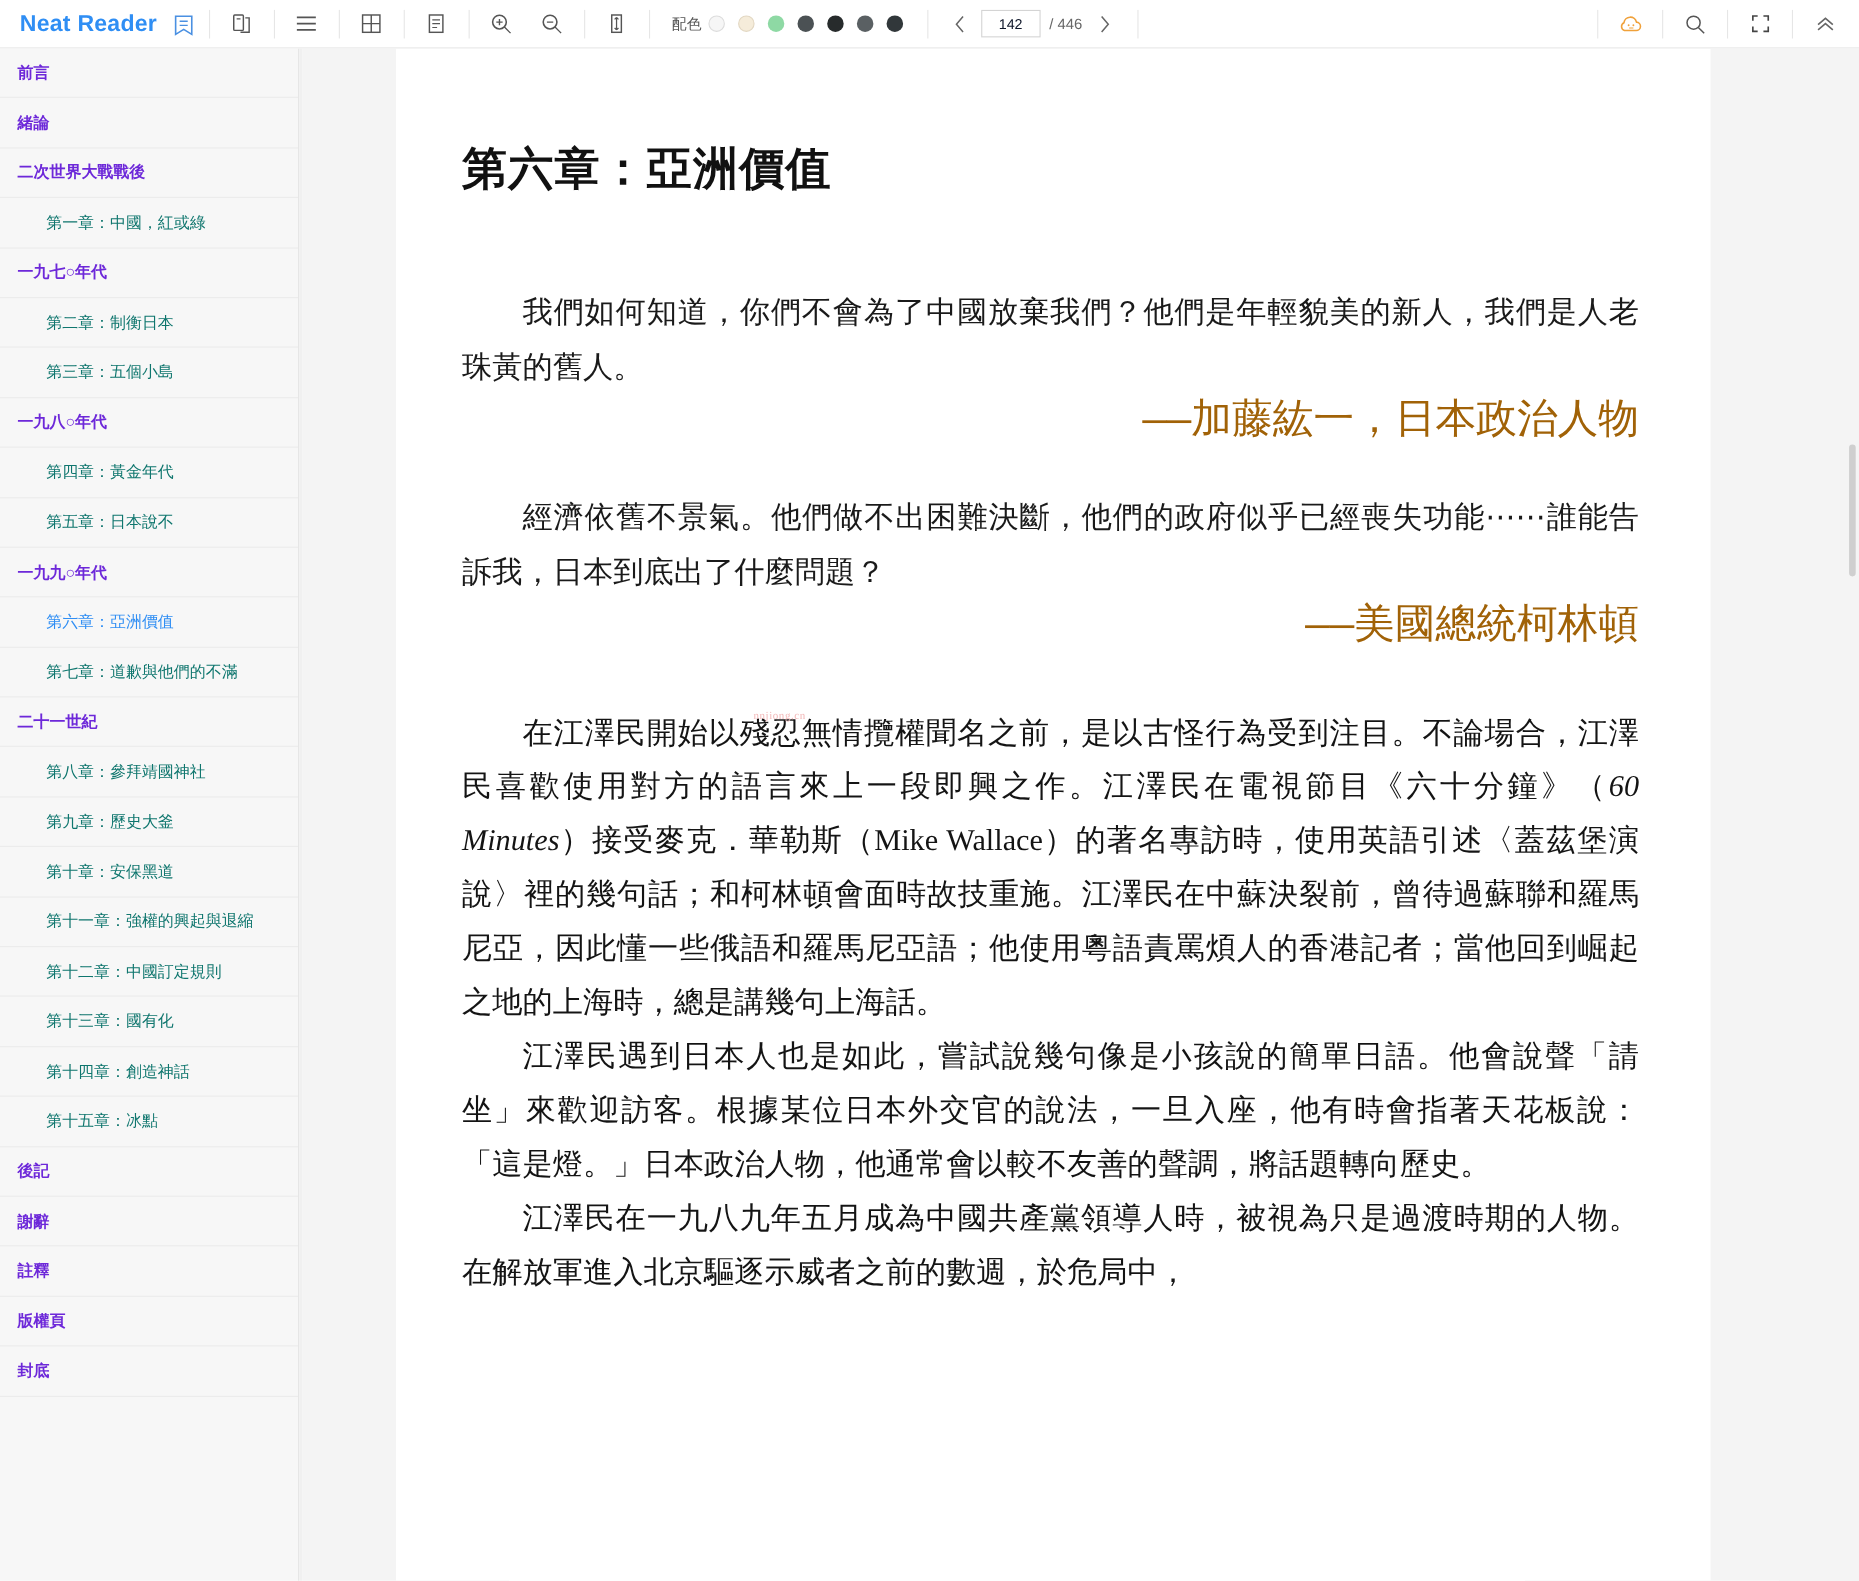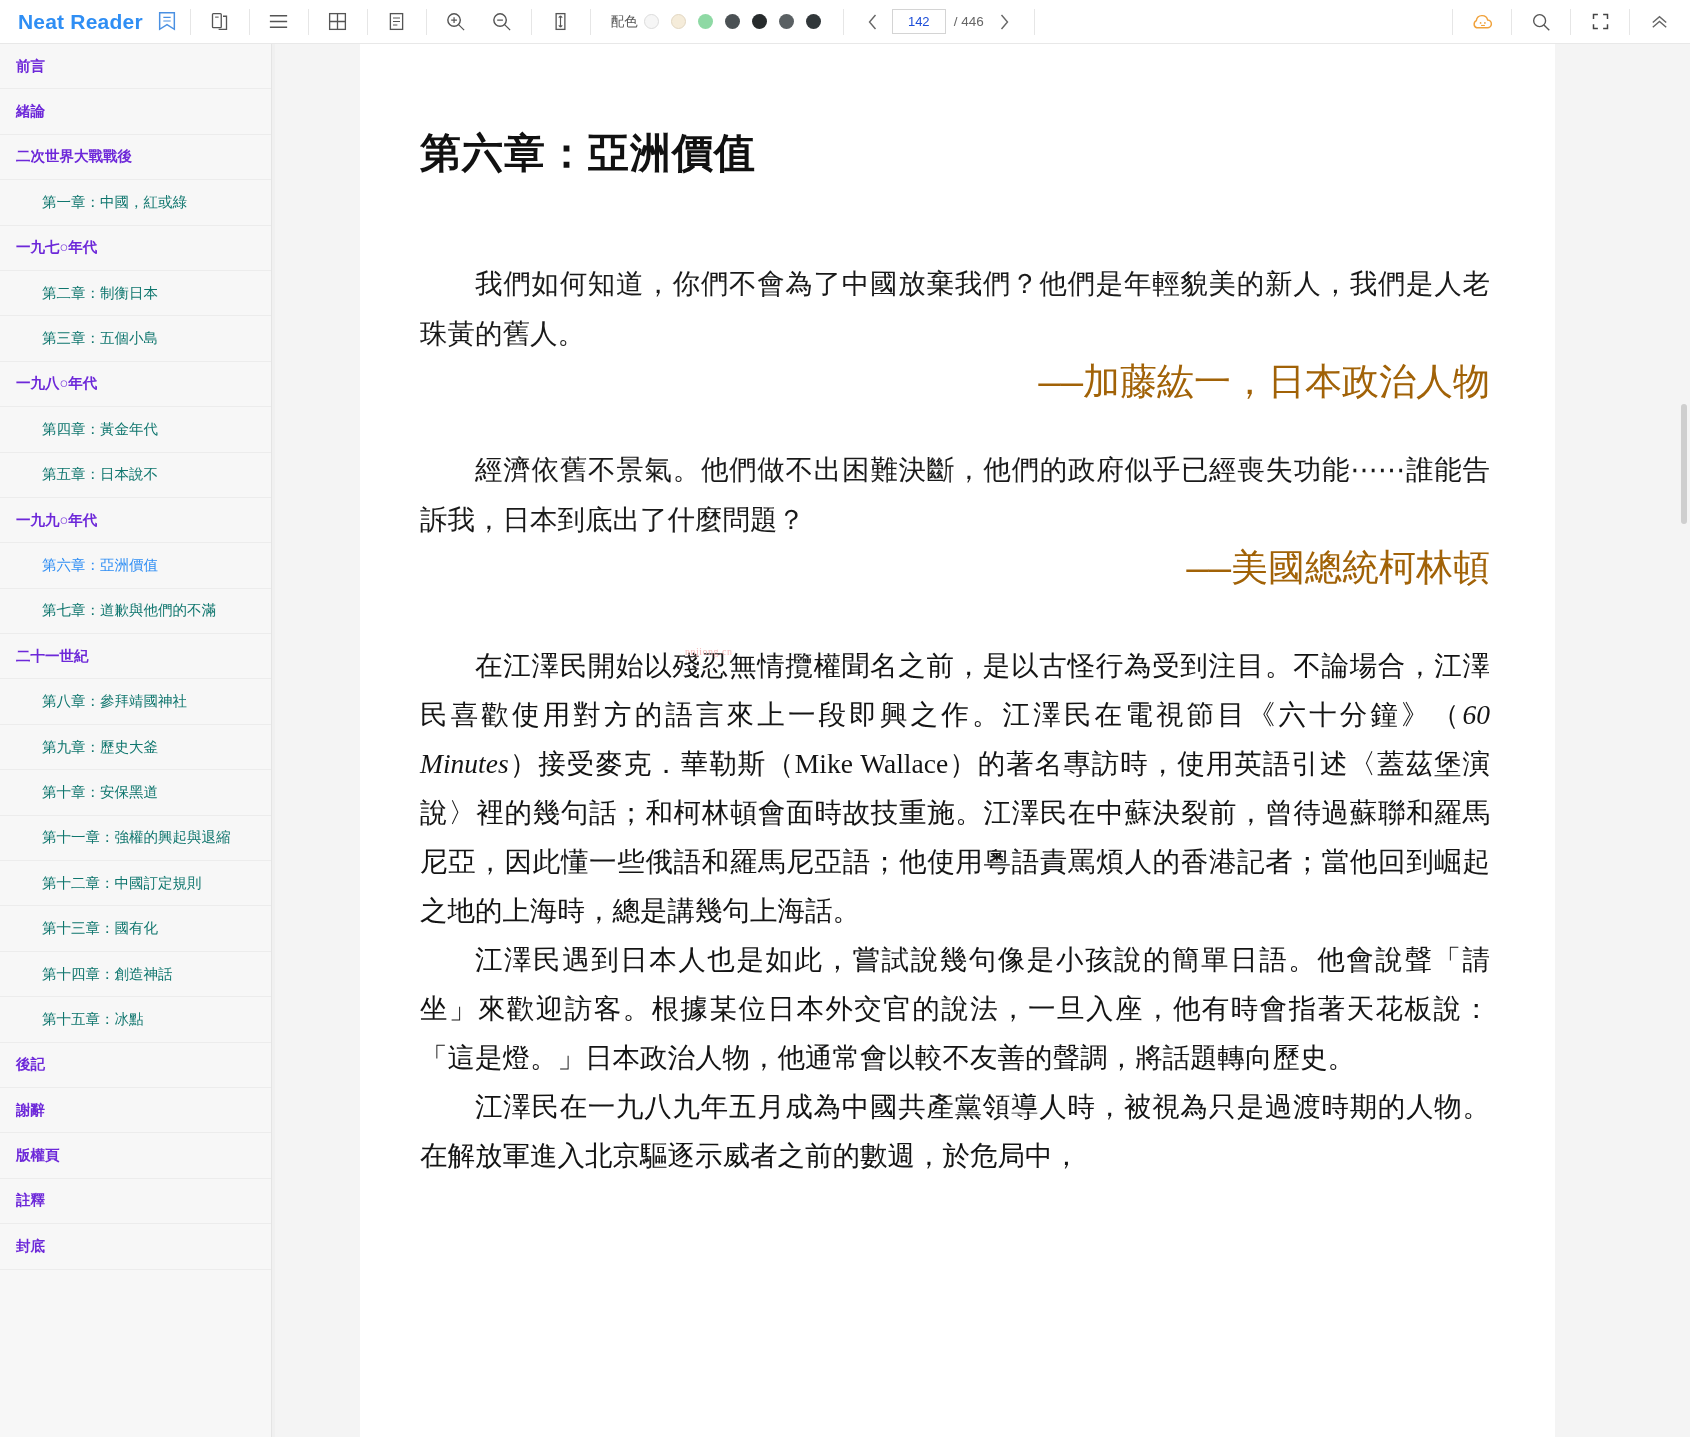--- a/index.html
+++ b/index.html
@@ -19,21 +19,21 @@
     display: flex; align-items: center;
     z-index: 20;
   }
   .tb-sep {
     width: 1px; height: 26px;
     background: #e6e6e6;
     margin: 0 6px;
     flex: 0 0 auto;
   }
   .brand {
-    display: flex; align-items: flex-start;
+    display: flex; align-items: flex-end;
     padding-left: 18px; padding-right: 6px;
     flex: 0 0 auto;
   }
   .brand-name {
     color: #2f8ef4;
     font-size: 21px;
     font-weight: bold;
     letter-spacing: .2px;
     white-space: nowrap;
   }
@@ -74,21 +74,21 @@
     width: 26px; height: 30px;
     display:flex; align-items:center; justify-content:center;
     cursor: pointer;
   }
   .pg-input {
     width: 54px; height: 25px;
     border: 1px solid #d4d4d4;
     background: #fff;
     text-align: center;
     font-size: 13px;
-    color: #1d4ed8;
+    color: #0f172a;
     font-family: "Liberation Sans", sans-serif;
     margin: 0 6px;
     line-height: 23px;
     cursor: text;
   }
   .pg-total {
     font-size: 13.5px; color: #666;
     margin: 0 8px 0 2px;
     white-space: nowrap;
   }
@@ -408,24 +408,24 @@
     <div class="toc-item lv1">
       <span>第十五章：冰點</span>
     </div>
     <div class="toc-item lv0">
       <span>後記</span>
     </div>
     <div class="toc-item lv0">
       <span>謝辭</span>
     </div>
     <div class="toc-item lv0">
+      <span>註釋</span>
+    </div>
+    <div class="toc-item lv0">
       <span>版權頁</span>
-    </div>
-    <div class="toc-item lv0">
-      <span>註釋</span>
     </div>
     <div class="toc-item lv0">
       <span>封底</span>
     </div>
   </div>
 <div class="sb-handle"></div>
 
 <div class="reader">
   <div class="page">
     <div class="page-inner">

